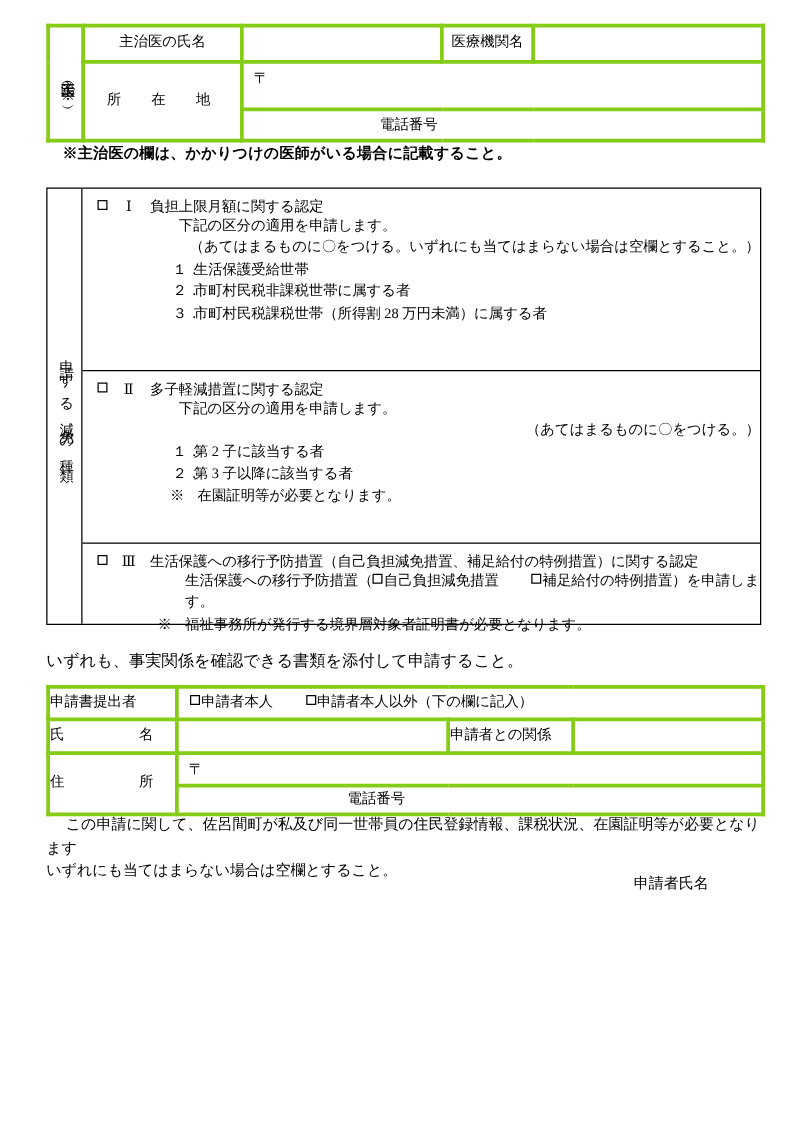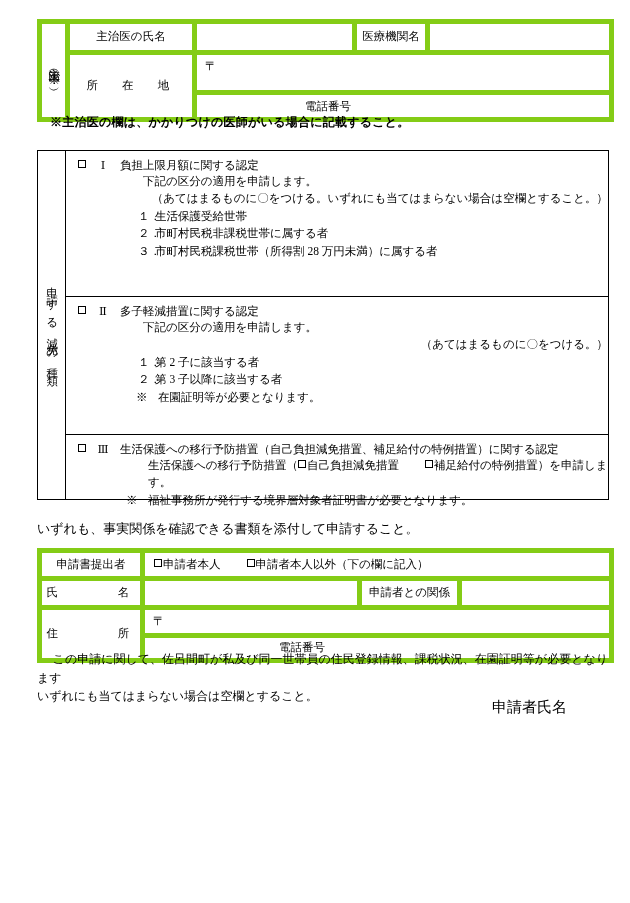--- a/index.html
+++ b/index.html
@@ -25,21 +25,21 @@
     height: 903px;
   }
 
   
   table.frm {
     position: absolute;
     border-collapse: collapse;
     table-layout: fixed;
   }
   table.frm td {
-    border: 5px solid #84cc16;
+    border: 3px solid #84cc16;
     padding: 0;
     vertical-align: middle;
     font-size: 11.5px;
     line-height: 1.35;
   }
 
   
   .vert {
     writing-mode: vertical-rl;
     text-orientation: upright;
@@ -176,21 +176,21 @@
   
   #attach-note {
     position: absolute;
     left: 37px;
     top: 520px;
     font-size: 13px;
   }
 
   
   #applicant-table { left: 37px; top: 548px; width: 572px; }
-  #applicant-table td.lbl { text-align: center; }
+  #applicant-table td.lbl { text-align: left; }
   .submitter-opts {
     padding-left: 9px;
     white-space: nowrap;
   }
   .opt-gap { display: inline-block; width: 26px; }
 
   
   #consent {
     position: absolute;
     left: 37px;
@@ -199,21 +199,21 @@
     font-size: 12px;
     line-height: 1.55;
   }
   #consent .p1 { text-indent: 1.3em; }
   #signature {
     position: absolute;
     left: 37px;
     top: 698px;
     width: 530px;
     text-align: right;
-    font-size: 15px;
+    font-size: 12px;
   }
 </style>
 </head>
 <body>
 
 <div class="page">
 
   <table class="frm" id="doctor-table">
     <colgroup>
       <col style="width:28px">

